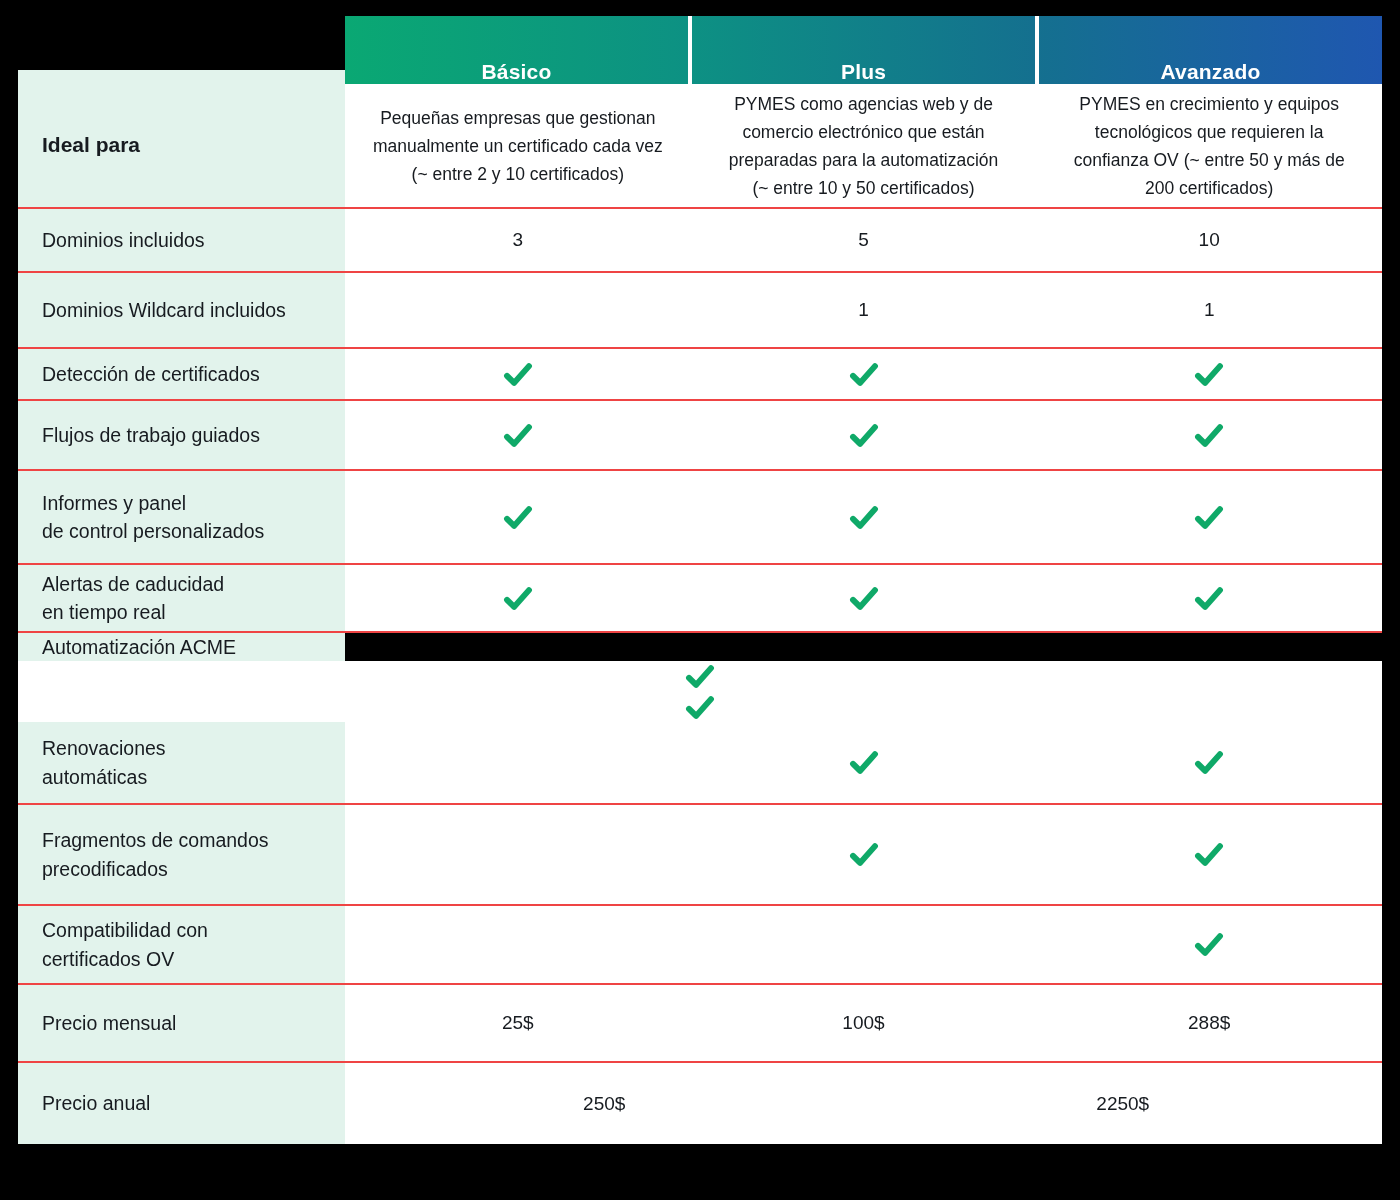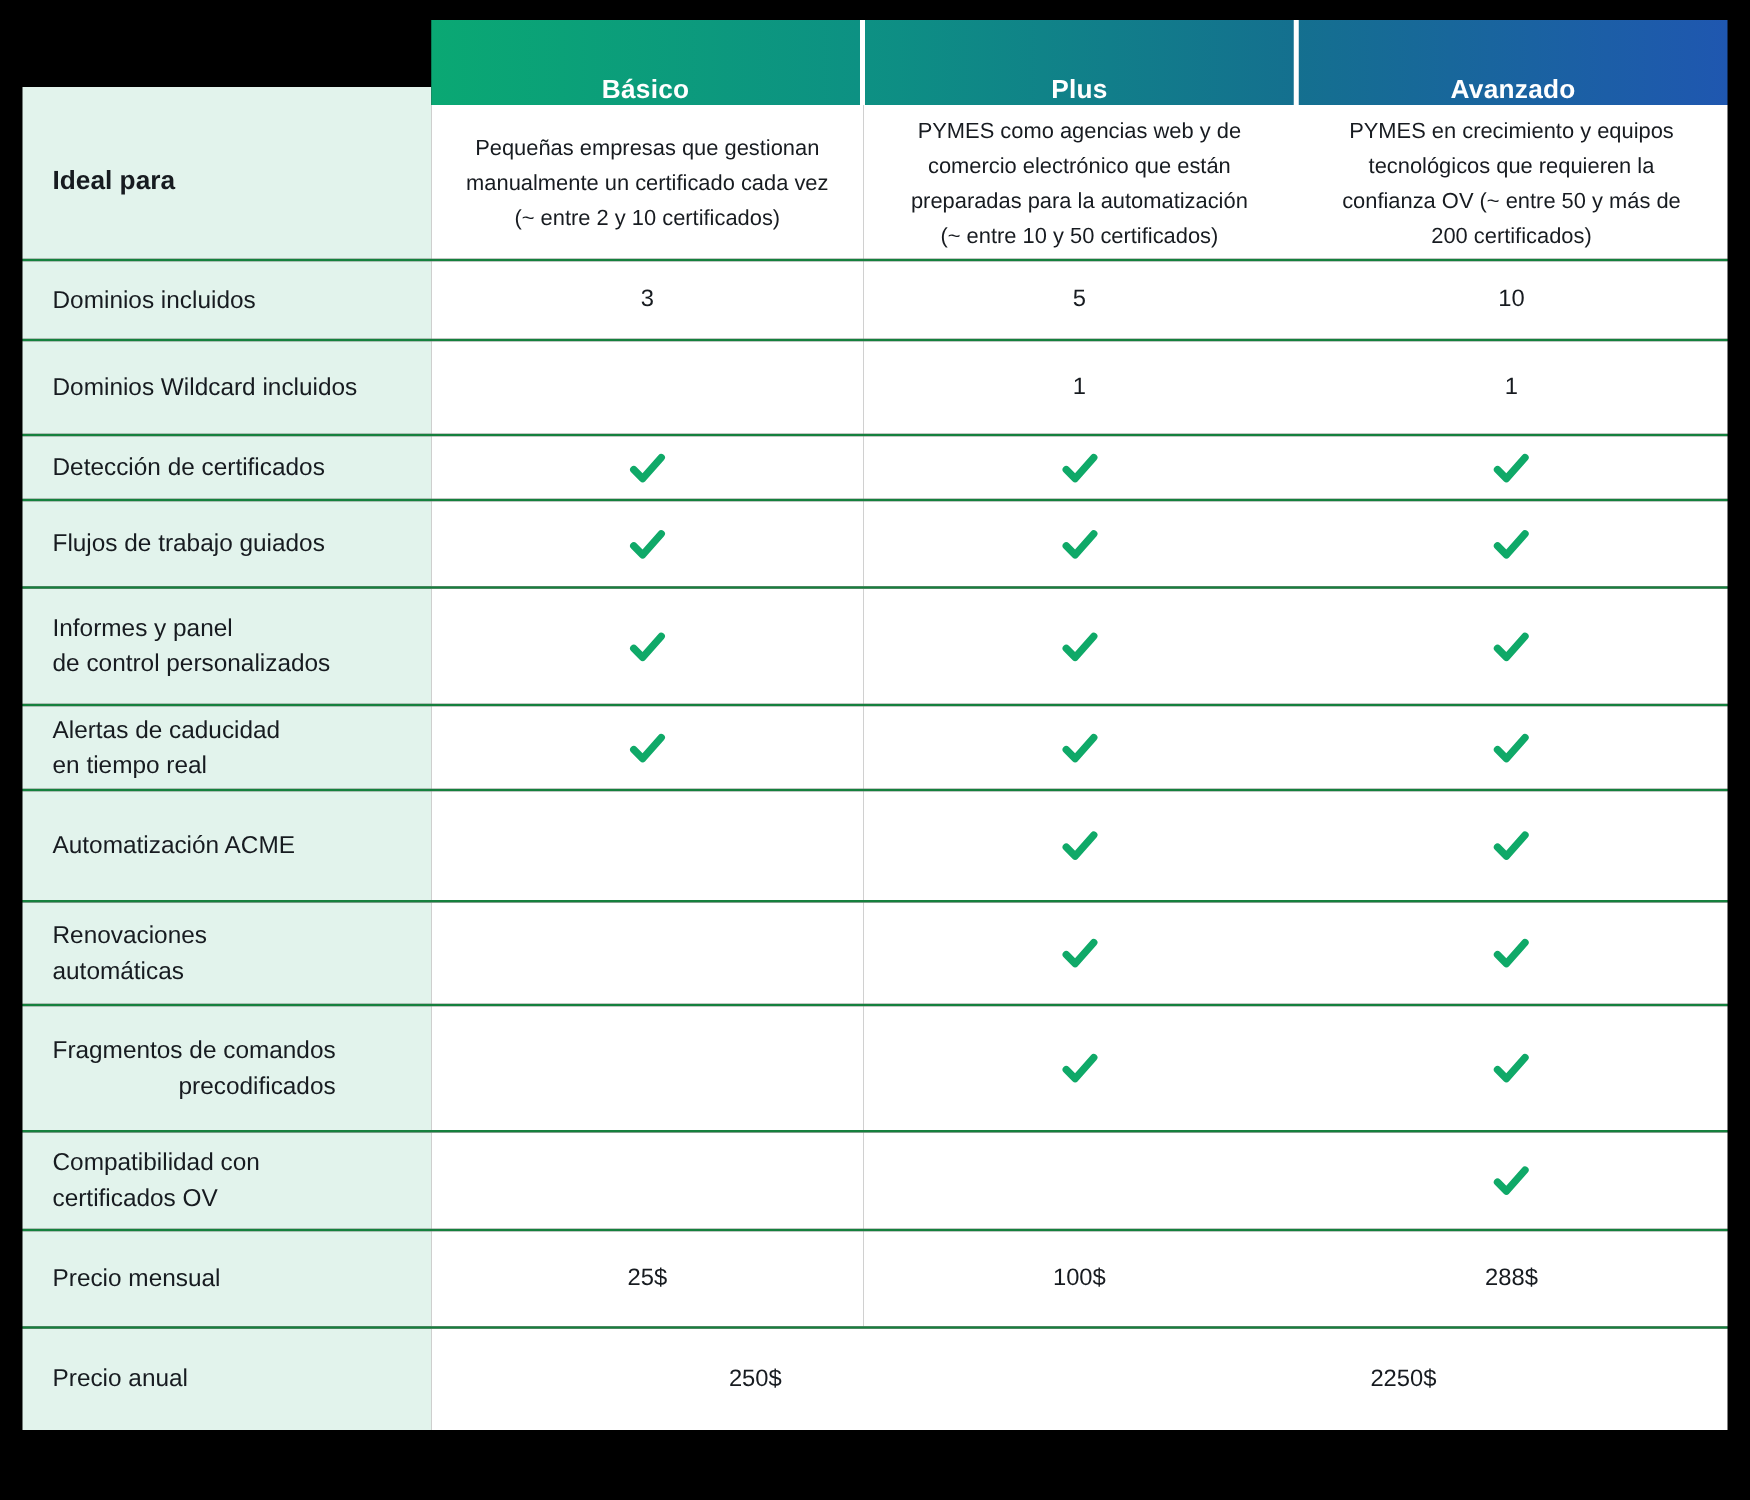--- a/index.html
+++ b/index.html
@@ -29,21 +29,21 @@
   }
   .plan-header-cell {
     flex: 1;
     display: flex; align-items: flex-end; justify-content: center;
     color: #fff; font-size: 21px; font-weight: bold;
     letter-spacing: 0.2px;
   }
   .header-gap { width: 4px; flex: none; background: #fff; }
   
   .row { display: flex; box-sizing: border-box; }
-  .row.sep { border-top: 2px solid #15803d; }
+  .row.sep { border-top: 2px solid #ef4444; }
   .cell { box-sizing: border-box; display: flex; align-items: center; }
   .label-cell {
     width: 327px; flex: none;
     background: #e2f3ec;
     padding-left: 24px; 
     font-size: 19.5px;
     line-height: 1.45;
     white-space: pre-line;
   }
   .value-cell {
@@ -182,21 +182,21 @@
           <svg class="check" viewBox="0 0 24 24" width="36" height="31">
             <path d="M3.5 13 L9 18.5 L20.5 5.5" fill="none" stroke="#0fa968" stroke-width="4.6" stroke-linecap="round" stroke-linejoin="round"></path>
           </svg>
         </div>
         <div class="cell value-cell">
           <svg class="check" viewBox="0 0 24 24" width="36" height="31">
             <path d="M3.5 13 L9 18.5 L20.5 5.5" fill="none" stroke="#0fa968" stroke-width="4.6" stroke-linecap="round" stroke-linejoin="round"></path>
           </svg>
         </div>
       </div>
-      <div class="row sep" style="height: 89px;">
+      <div class="row sep" style="height: 89px; flex-direction: column;">
         <div class="cell label-cell">Automatización ACME</div>
         <div class="cell value-cell"></div>
         <div class="cell value-cell">
           <svg class="check" viewBox="0 0 24 24" width="36" height="31">
             <path d="M3.5 13 L9 18.5 L20.5 5.5" fill="none" stroke="#0fa968" stroke-width="4.6" stroke-linecap="round" stroke-linejoin="round"></path>
           </svg>
         </div>
         <div class="cell value-cell">
           <svg class="check" viewBox="0 0 24 24" width="36" height="31">
             <path d="M3.5 13 L9 18.5 L20.5 5.5" fill="none" stroke="#0fa968" stroke-width="4.6" stroke-linecap="round" stroke-linejoin="round"></path>
@@ -211,21 +211,21 @@
           <svg class="check" viewBox="0 0 24 24" width="36" height="31">
             <path d="M3.5 13 L9 18.5 L20.5 5.5" fill="none" stroke="#0fa968" stroke-width="4.6" stroke-linecap="round" stroke-linejoin="round"></path>
           </svg>
         </div>
         <div class="cell value-cell">
           <svg class="check" viewBox="0 0 24 24" width="36" height="31">
             <path d="M3.5 13 L9 18.5 L20.5 5.5" fill="none" stroke="#0fa968" stroke-width="4.6" stroke-linecap="round" stroke-linejoin="round"></path>
           </svg>
         </div>
       </div>
-      <div class="row sep" style="height: 101px; text-align: right;">
+      <div class="row sep" style="height: 101px;">
         <div class="cell label-cell">Fragmentos de comandos
 precodificados</div>
         <div class="cell value-cell"></div>
         <div class="cell value-cell">
           <svg class="check" viewBox="0 0 24 24" width="36" height="31">
             <path d="M3.5 13 L9 18.5 L20.5 5.5" fill="none" stroke="#0fa968" stroke-width="4.6" stroke-linecap="round" stroke-linejoin="round"></path>
           </svg>
         </div>
         <div class="cell value-cell">
           <svg class="check" viewBox="0 0 24 24" width="36" height="31">

